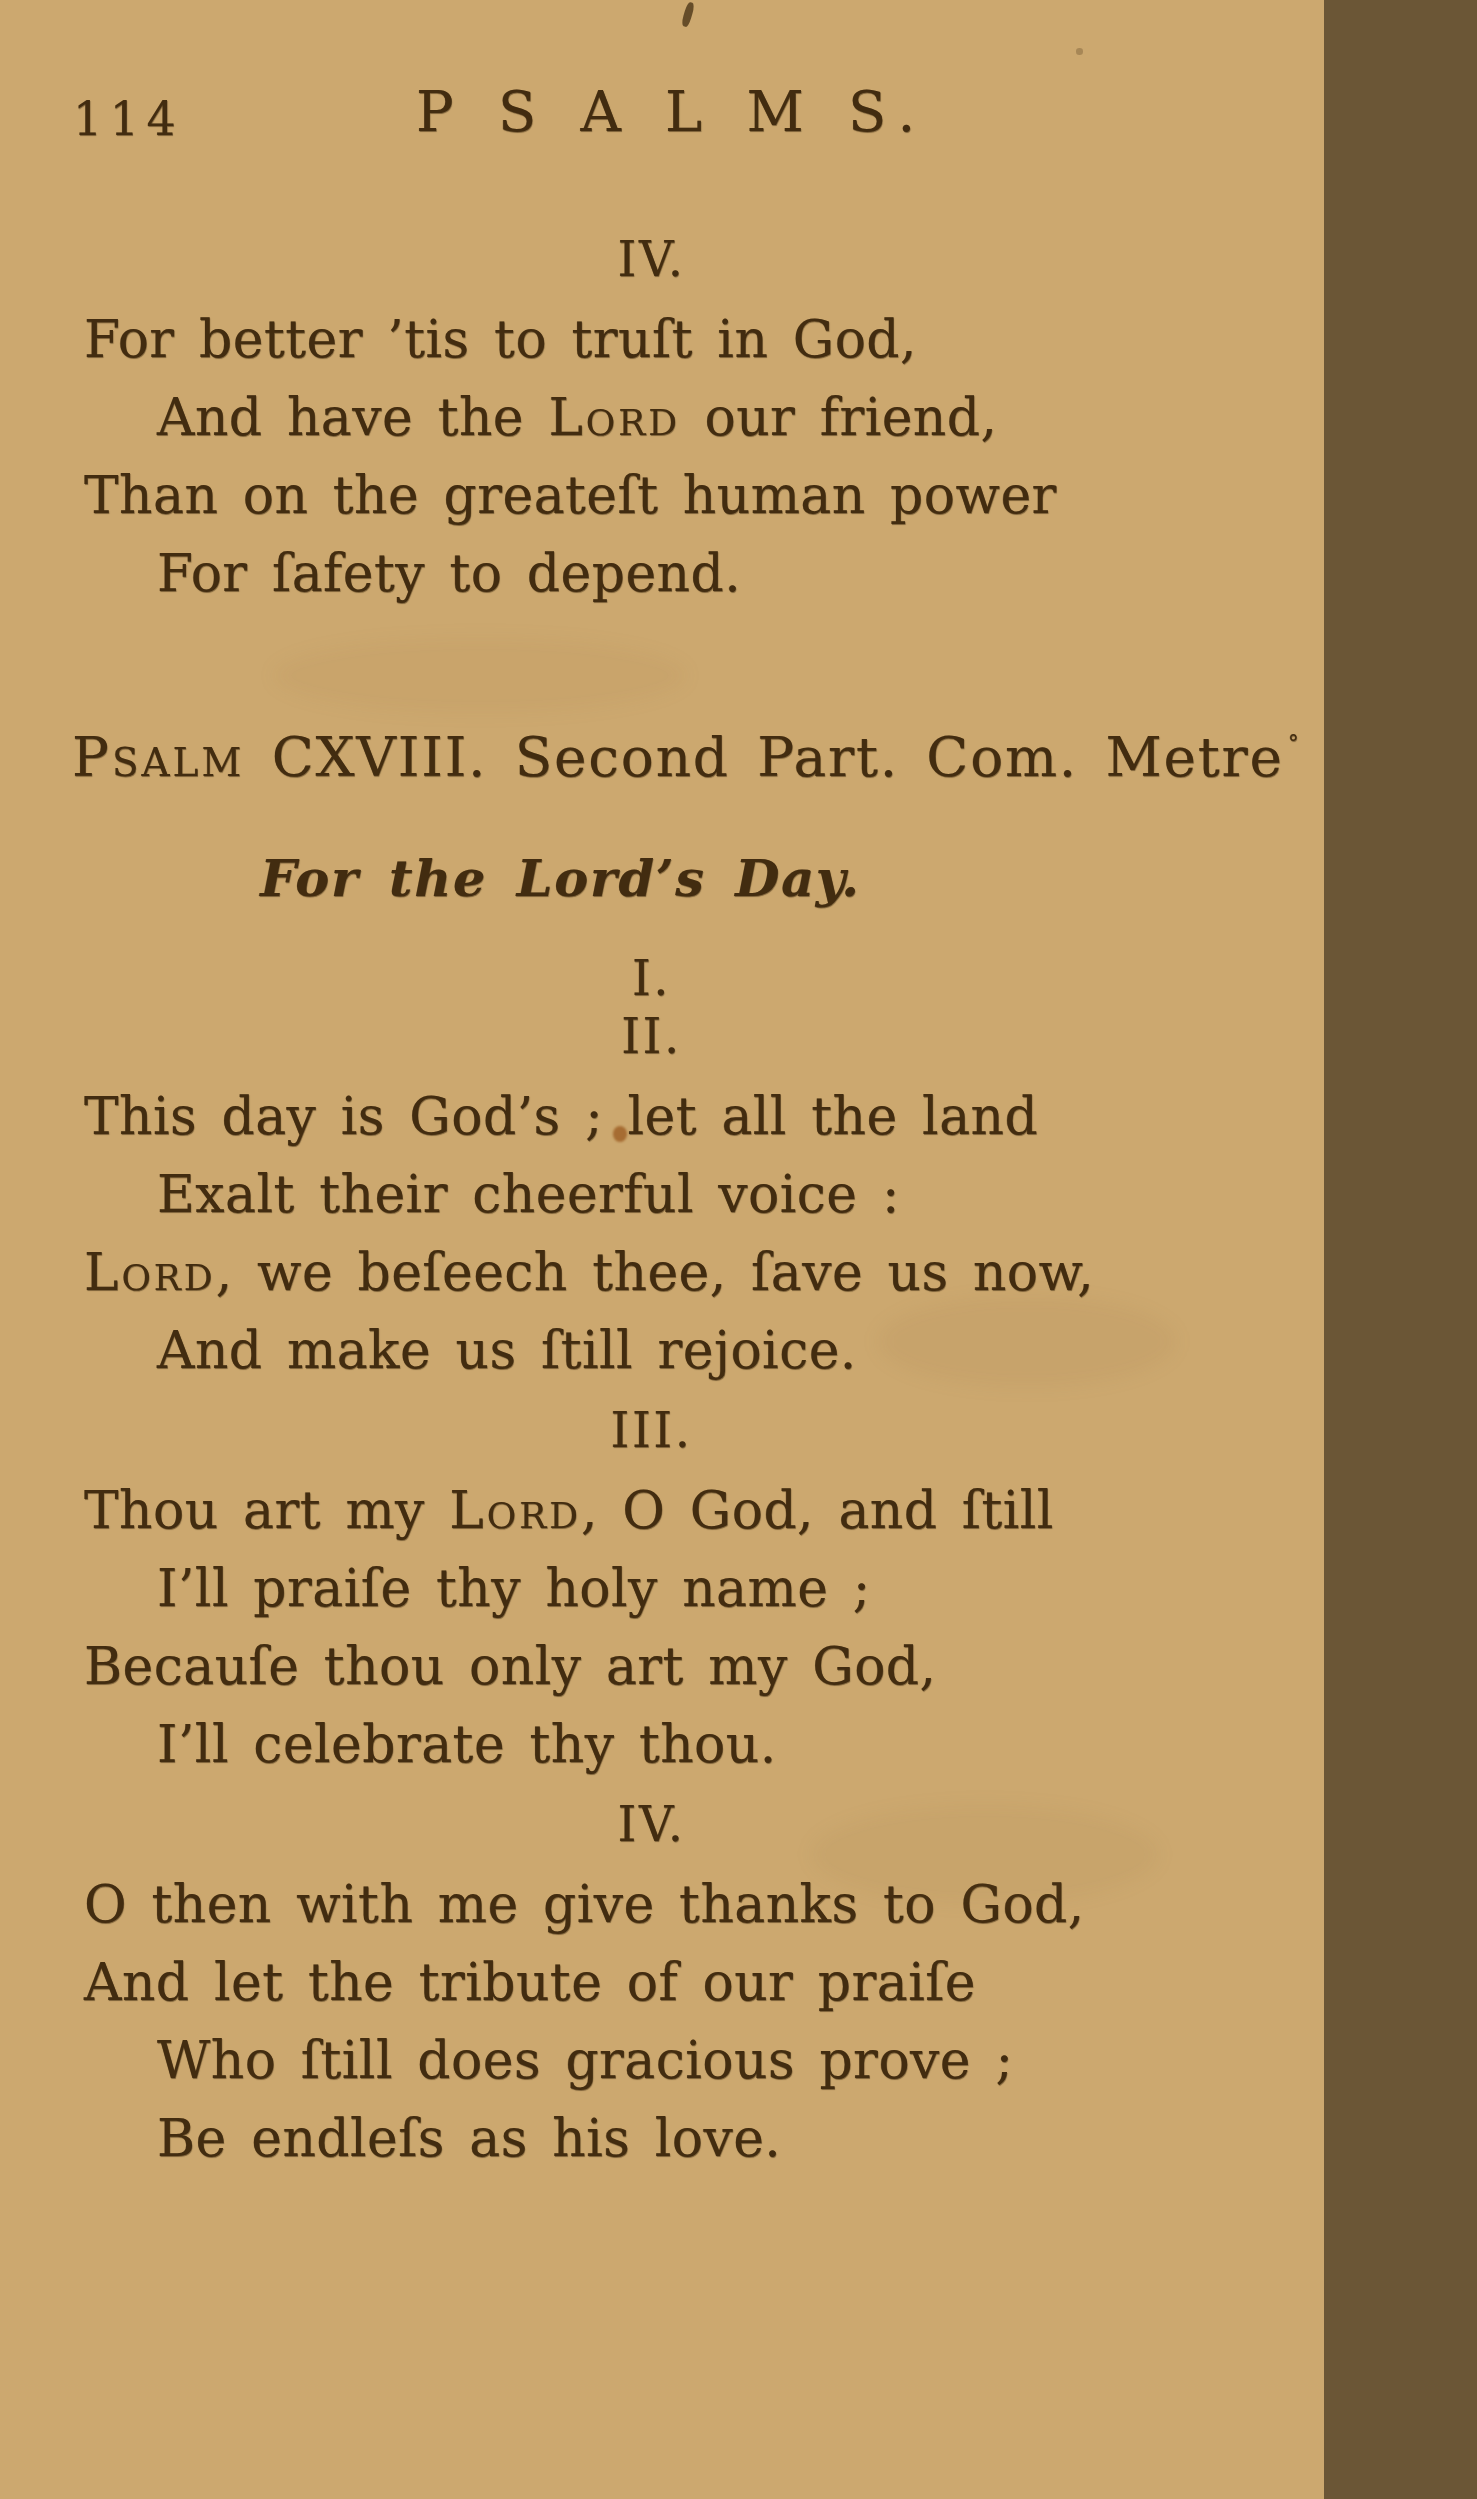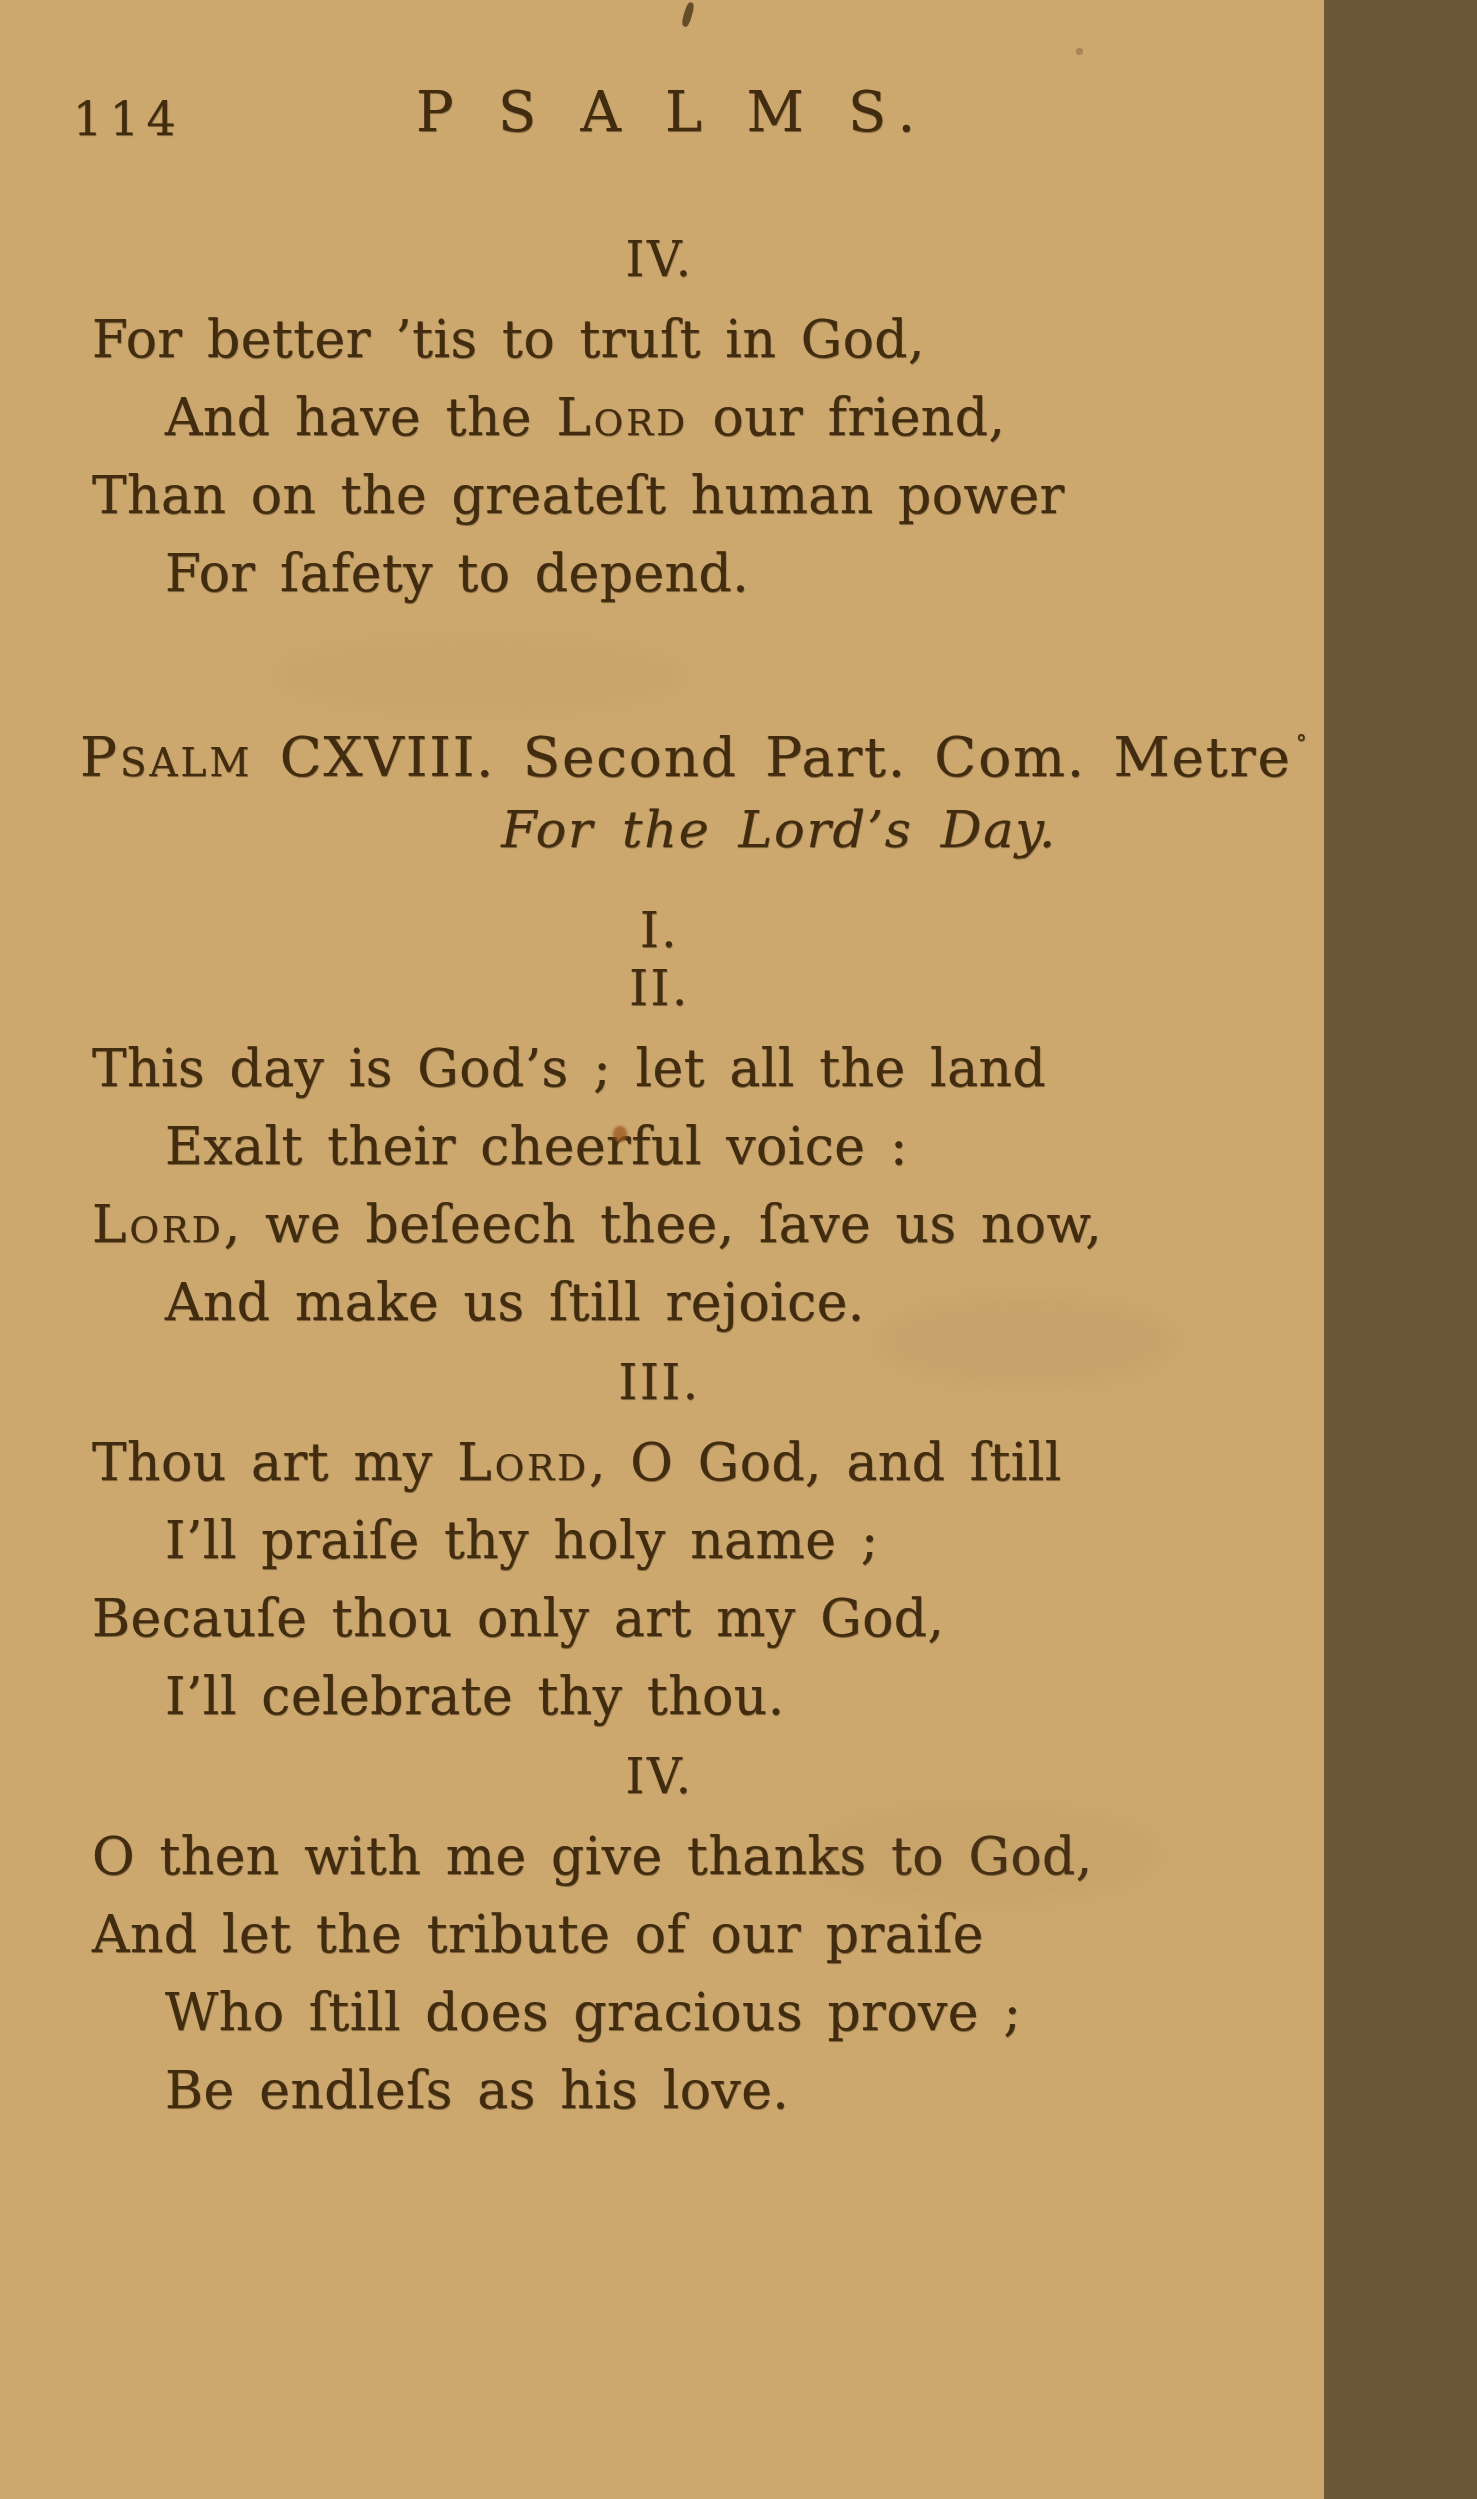--- a/index.html
+++ b/index.html
@@ -28,35 +28,35 @@
   .page-num{
     position:absolute;left:73px;top:96px;
     font-size:46px;line-height:1;letter-spacing:7.5px;
   }
   .running-head{
     position:absolute;left:416px;top:84px;
     font-size:56px;line-height:1;letter-spacing:13.2px;white-space:nowrap;
   }
 
   .text-col{
-    position:absolute;left:80px;top:0;width:1159px;padding-top:230px;
+    position:absolute;left:72px;top:0;width:1159px;padding-top:230px;
   }
   .section-label{
     text-align:center;font-size:48px;line-height:58px;letter-spacing:2.5px;
   }
   .subtitle + .section-label{margin-top:36px;}
   .stanza{margin:12px;}
   .line{font-size:52px;line-height:78px;white-space:nowrap;word-spacing:7.5px;letter-spacing:0.4px;}
   .line.indent{padding-left:73px;}
   .psalm-heading{
     margin-top:94px;font-size:55px;line-height:76px;letter-spacing:1.7px;word-spacing:8.3px;white-space:nowrap;
   }
   .subtitle{
-    font-style:italic;font-size:51px;line-height:70px;
-    letter-spacing:1.7px;word-spacing:10px;text-align:right;width:977px;
+    margin-top:48px;font-style:italic;font-size:51px;line-height:70px;
+    letter-spacing:1.7px;word-spacing:10px;text-align:center;width:977px;font-weight:bold;
   }
   .seg{}
   .seg.sc{font-variant:small-caps;letter-spacing:2.9px;}
   .seg.init{font-size:86px;line-height:0;vertical-align:-10.8px;margin-right:2.5px;}
   .seg.sup{font-size:21.5px;vertical-align:25px;margin-left:4.1px;}
 
   
   .speck{position:absolute;background:rgba(58,38,12,0.7);border-radius:50%;}
   .speck.s1{left:684px;top:1.7px;width:7.5px;height:25px;transform:rotate(16deg);border-radius:40%;}
   .speck.s2{left:1411px;top:25px;width:10.8px;height:7.5px;opacity:.55;}

